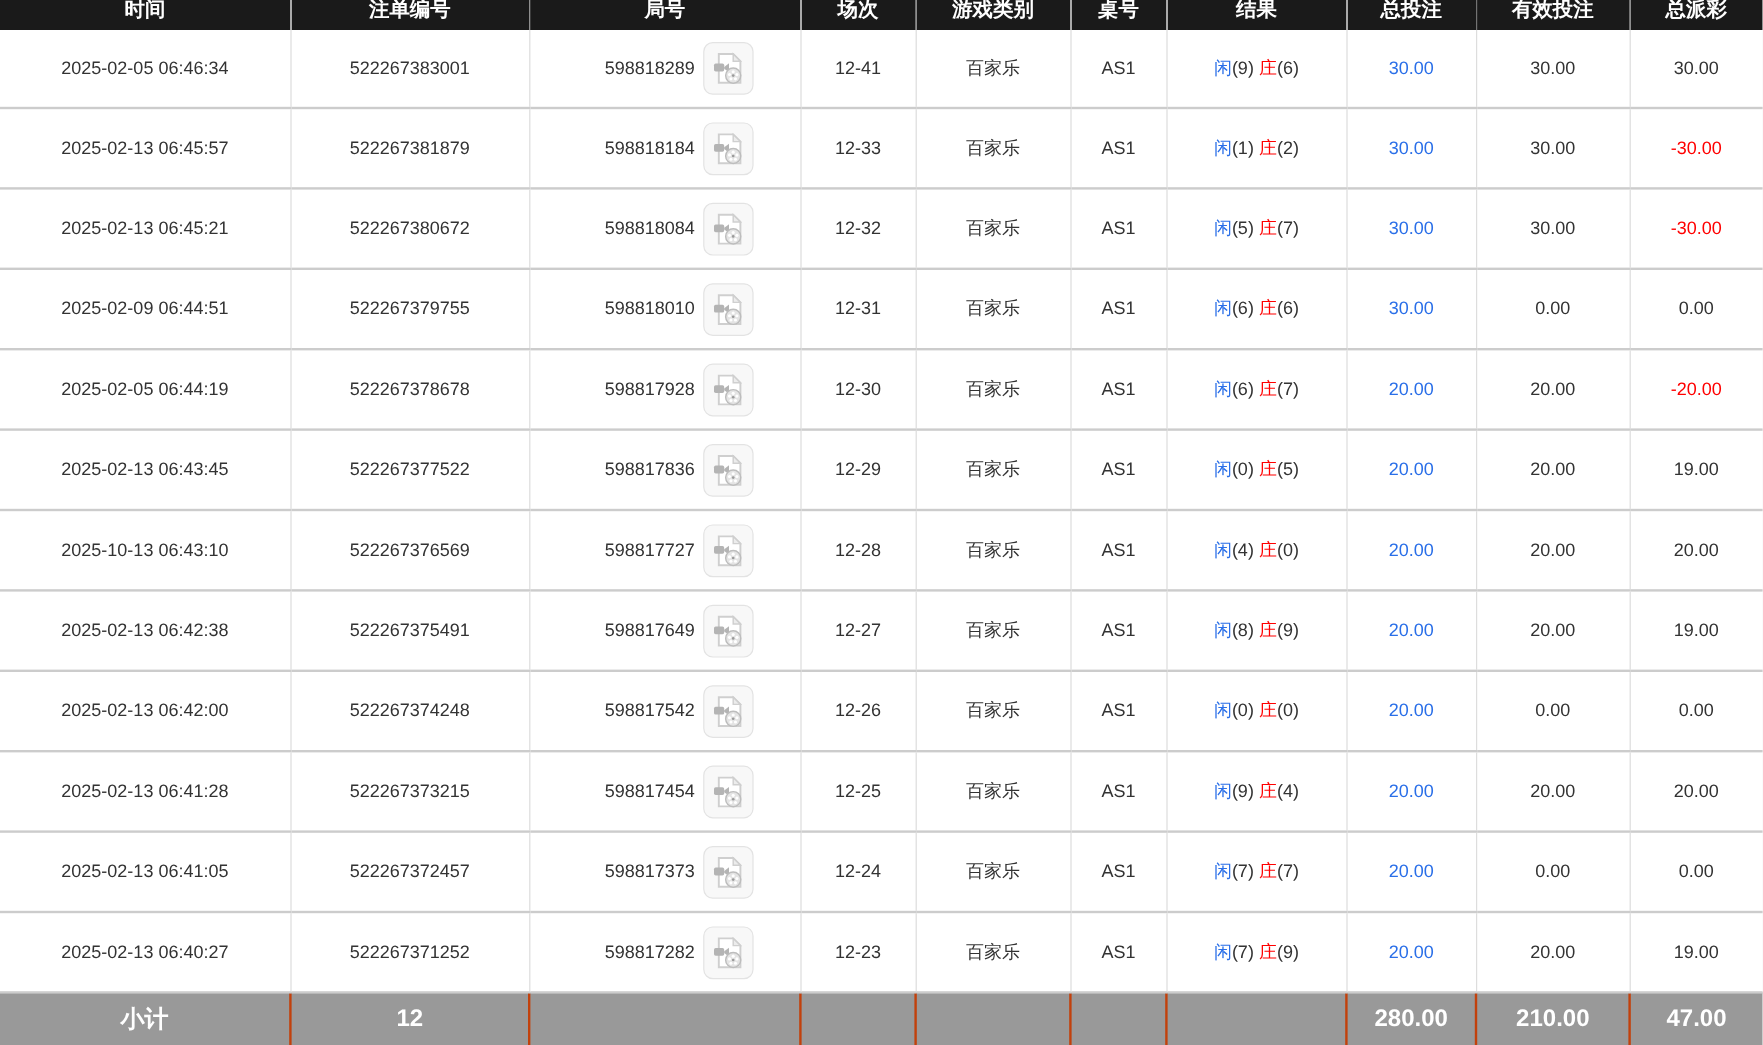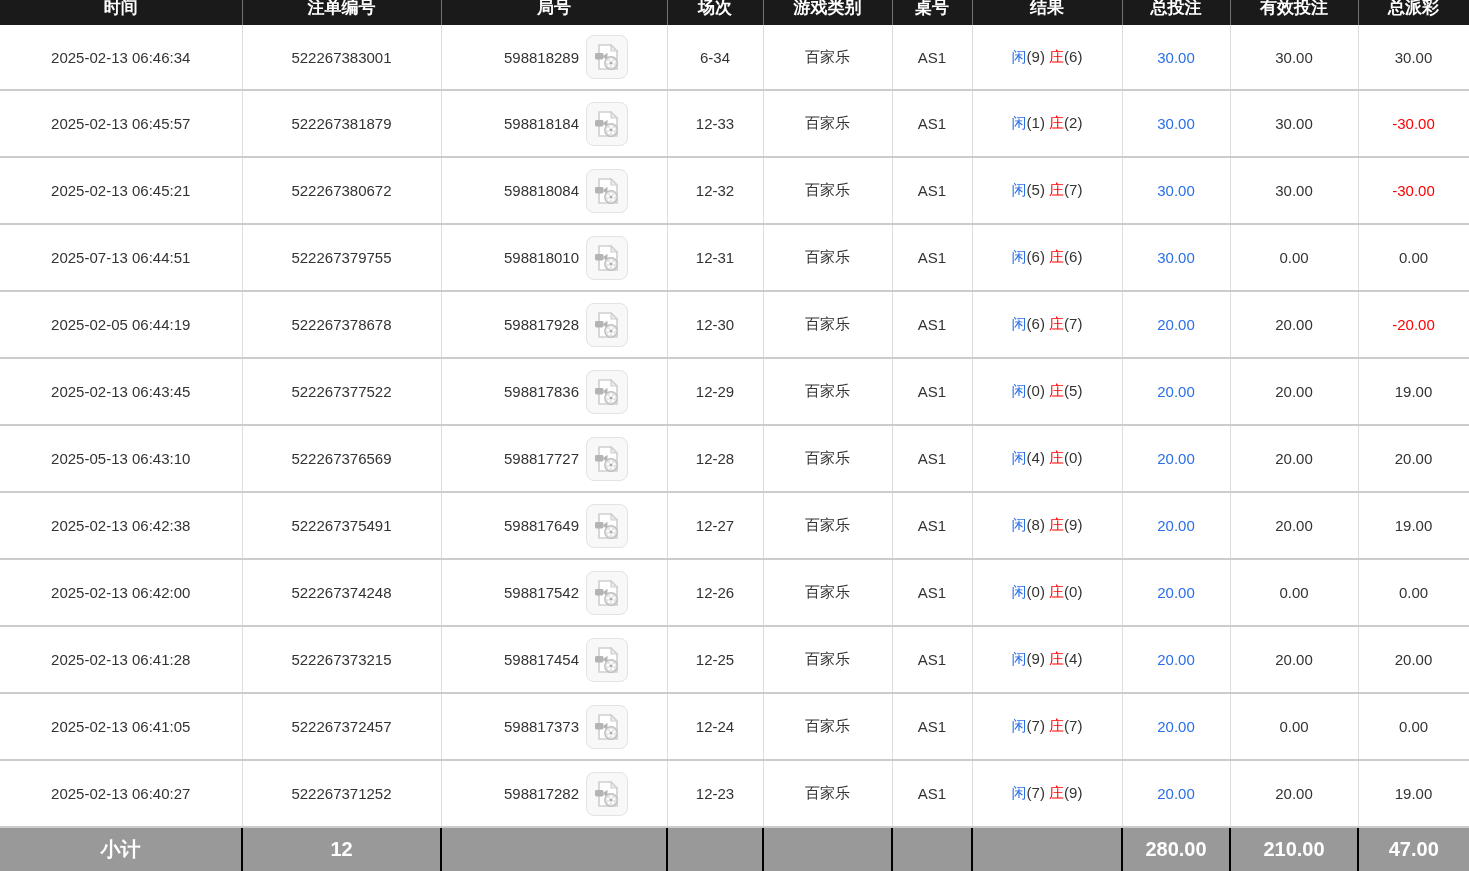--- a/index.html
+++ b/index.html
@@ -19,21 +19,21 @@
     height:25px;overflow:hidden;
   }
   thead th + th{border-left:1px solid #737373;}
   thead th .clip{display:block;transform:translateY(-5px);white-space:nowrap;}
   
   tbody td{border-bottom:2px solid var(--border-h);background:#fff;}
   tbody td + td{border-left:1px solid var(--border-v);}
   
   tfoot tr{height:44px;}
   tfoot td{background:var(--footer-bg);color:#fff;font-weight:bold;font-size:20px;}
-  tfoot td + td{border-left:2px solid #000000;}
+  tfoot td + td{border-left:2px solid #c2410c;}
   .player{color:var(--link-blue);}
   .banker{color:var(--loss-red);}
   .amt-blue{color:var(--link-blue);}
   .neg{color:var(--loss-red);border-radius:10px;}
   .round-wrap{display:inline-flex;align-items:center;gap:7px;margin-left:24px;}
   .video-btn{
     width:42px;height:44px;border:1px solid #e3e3e3;border-radius:8px;
     background:#f8f8f8;display:inline-flex;align-items:center;justify-content:center;
     cursor:pointer;padding:0;
   }
@@ -86,21 +86,21 @@
             <span class="clip">有效投注</span>
           </th>
       <th>
             <span class="clip">总派彩</span>
           </th>
     </tr>
   </thead>
   <tbody>
 
   <tr>
-        <td>2025-02-13 06:46:34</td>
+        <td>2025-02-05 06:46:34</td>
         <td>522267383001</td>
         <td>
           <span class="round-wrap">
             <span>598818289</span>
             <button class="video-btn">
               <span>
                 <svg width="26" height="28" viewBox="0 0 26 28">
                   <path d="M5 2 h12 l6 6 v18 h-18 z" fill="#ffffff" stroke="#cfcfcf" stroke-width="1.6"></path>
                   <path d="M17 2 v6 h6 z" fill="#ececec" stroke="#cfcfcf" stroke-width="1.2"></path>
                   <rect x="1" y="10" width="8.5" height="6.5" rx="1.4" fill="#b4b4b4"></rect>
@@ -110,21 +110,21 @@
                   <circle cx="20.1" cy="19.1" r="1.3" fill="#ffffff"></circle>
                   <circle cx="18.9" cy="22.7" r="1.3" fill="#ffffff"></circle>
                   <circle cx="15.1" cy="22.7" r="1.3" fill="#ffffff"></circle>
                   <circle cx="13.9" cy="19.1" r="1.3" fill="#ffffff"></circle>
                   <circle cx="17" cy="20" r="1.1" fill="#9a9a9a"></circle>
                 </svg>
               </span>
             </button>
           </span>
         </td>
-        <td>6-34</td>
+        <td>12-41</td>
         <td>百家乐</td>
         <td>AS1</td>
         <td>
           <span class="player">闲</span><span>(9)</span>
           <span class="banker">庄</span><span>(6)</span>
         </td>
         <td class="amt-blue">30.00</td>
         <td>30.00</td>
         <td>30.00</td>
       </tr>
@@ -194,21 +194,21 @@
         <td>AS1</td>
         <td>
           <span class="player">闲</span><span>(5)</span>
           <span class="banker">庄</span><span>(7)</span>
         </td>
         <td class="amt-blue">30.00</td>
         <td>30.00</td>
         <td class="neg">-30.00</td>
       </tr>
         <tr>
-        <td>2025-07-13 06:44:51</td>
+        <td>2025-02-09 06:44:51</td>
         <td>522267379755</td>
         <td>
           <span class="round-wrap">
             <span>598818010</span>
             <button class="video-btn">
               <span>
                 <svg width="26" height="28" viewBox="0 0 26 28">
                   <path d="M5 2 h12 l6 6 v18 h-18 z" fill="#ffffff" stroke="#cfcfcf" stroke-width="1.6"></path>
                   <path d="M17 2 v6 h6 z" fill="#ececec" stroke="#cfcfcf" stroke-width="1.2"></path>
                   <rect x="1" y="10" width="8.5" height="6.5" rx="1.4" fill="#b4b4b4"></rect>
@@ -302,21 +302,21 @@
         <td>AS1</td>
         <td>
           <span class="player">闲</span><span>(0)</span>
           <span class="banker">庄</span><span>(5)</span>
         </td>
         <td class="amt-blue">20.00</td>
         <td>20.00</td>
         <td>19.00</td>
       </tr>
         <tr>
-        <td>2025-05-13 06:43:10</td>
+        <td>2025-10-13 06:43:10</td>
         <td>522267376569</td>
         <td>
           <span class="round-wrap">
             <span>598817727</span>
             <button class="video-btn">
               <span>
                 <svg width="26" height="28" viewBox="0 0 26 28">
                   <path d="M5 2 h12 l6 6 v18 h-18 z" fill="#ffffff" stroke="#cfcfcf" stroke-width="1.6"></path>
                   <path d="M17 2 v6 h6 z" fill="#ececec" stroke="#cfcfcf" stroke-width="1.2"></path>
                   <rect x="1" y="10" width="8.5" height="6.5" rx="1.4" fill="#b4b4b4"></rect>

